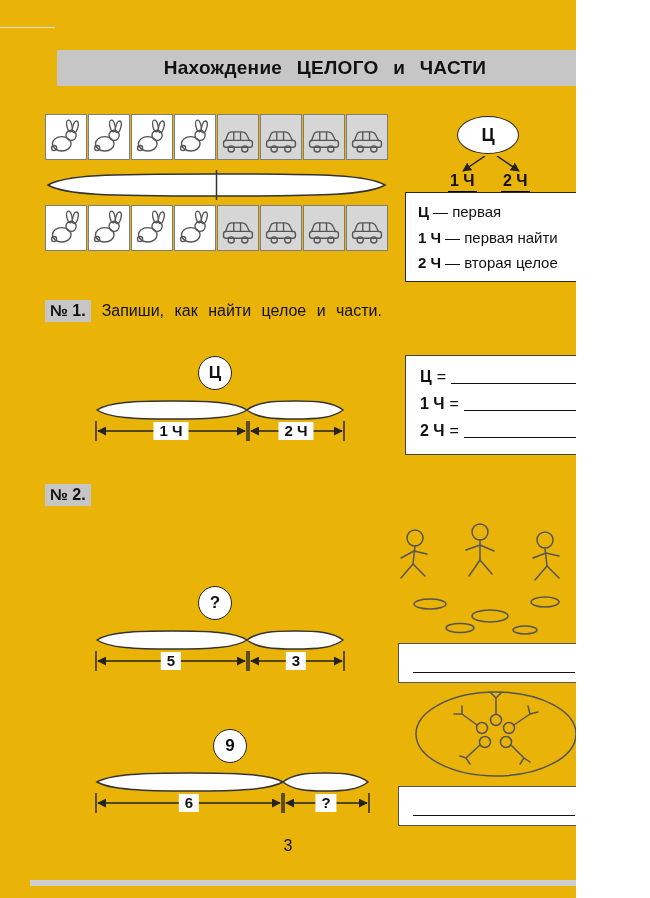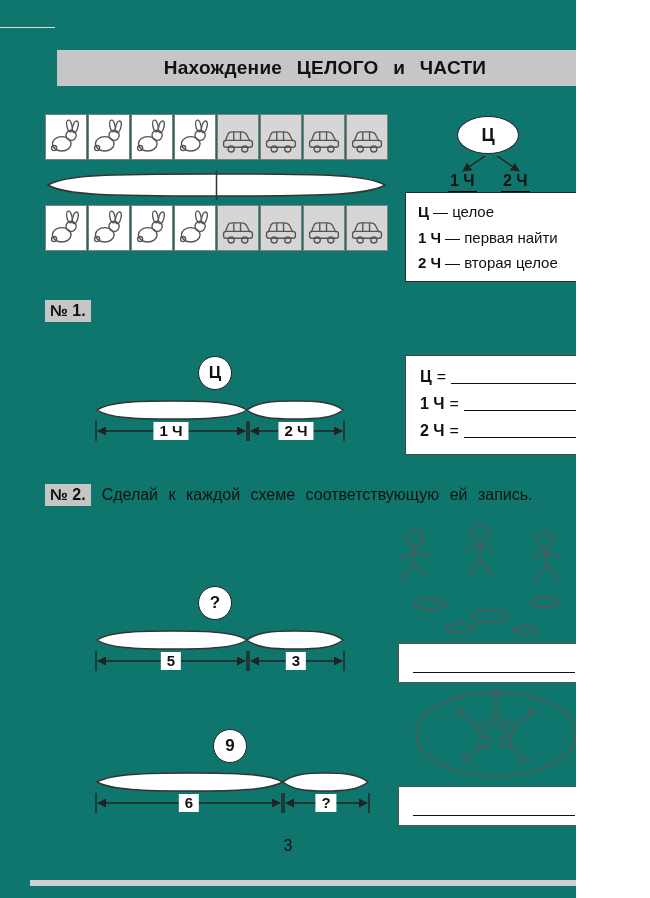--- a/index.html
+++ b/index.html
@@ -1,18 +1,18 @@
 <!DOCTYPE html>
 <html><head>
 <meta charset="utf-8">
 <style>
   * { margin:0; padding:0; box-sizing:border-box; }
   html,body { background:#ffffff; }
   body { font-family:"Liberation Sans", sans-serif; color:#111; }
-  .page { position:relative; width:576px; height:898px; background:#0f766e; overflow:hidden; }
+  .page { position:relative; width:576px; height:898px; background:#eab308; overflow:hidden; }
 
   .title-bar { position:absolute; left:57px; top:50px; width:536px; height:36px;
                background:#c6c6c6; display:flex; align-items:center; justify-content:center; }
   .title-text { font-weight:bold; font-size:19px; word-spacing:9px; letter-spacing:.3px; }
 
   .cards-row { position:absolute; display:flex; gap:1px; }
   .card { width:42px; height:46px; border:1px solid #7e7e7e; background:#fff;
           display:flex; align-items:center; justify-content:center; }
   .card.gray { background:#d6d6d6; }
   .card svg { width:34px; height:38px; }
@@ -198,34 +198,35 @@
   <svg class="abs-svg" style="left:445px; top:156px;" width="92" height="20" viewBox="0 0 92 20">
     <line x1="40" y1="0" x2="18" y2="15" stroke="#222" stroke-width="1.5" marker-end="url(#arrowhead)"></line>
     <line x1="52" y1="0" x2="74" y2="15" stroke="#222" stroke-width="1.5" marker-end="url(#arrowhead)"></line>
   </svg>
   <span class="part-ref" style="left:448px; top:172px;">1 Ч</span>
   <span class="part-ref" style="left:501px; top:172px;">2 Ч</span>
 
   <div class="box legend-box">
     <div class="legend-row">
       <span class="legend-term">Ц</span>
-      <span class="legend-def">— целое</span>
+      <span class="legend-def">— первая</span>
     </div>
     <div class="legend-row">
       <span class="legend-term">1 Ч</span>
       <span class="legend-def">— первая найти</span>
     </div>
     <div class="legend-row">
       <span class="legend-term">2 Ч</span>
       <span class="legend-def">— вторая целое</span>
     </div>
   </div>
 
   <div class="task-header" style="left:45px; top:300px;">
     <span class="task-num">№ 1.</span>
+    <span class="task-text">Запиши, как найти целое и части.</span>
   </div>
 
   <div class="scheme-circle" style="left:198px; top:356px;">
     <span>Ц</span>
   </div>
   <svg class="abs-svg" style="left:95px; top:398px;" width="250" height="24" viewBox="0 0 250 24">
     <path class="lens" d="M 2 12 C 14 4, 40 3, 77 3 C 114 3, 140 4, 152 12 C 140 20, 114 21, 77 21 C 40 21, 14 20, 2 12 Z"></path>
     <path class="lens" d="M 152 12 C 162 4, 178 3, 200 3 C 222 3, 238 4, 248 12 C 238 20, 222 21, 200 21 C 178 21, 162 20, 152 12 Z"></path>
   </svg>
   <svg class="abs-svg dim" style="left:95px; top:421px;" width="153" height="20" viewBox="0 0 153 20">
@@ -254,21 +255,20 @@
     </div>
     <div class="ans-row">
       <span class="ans-label">2 Ч</span>
       <span class="ans-eq">=</span>
       <span class="ans-line"></span>
     </div>
   </div>
 
   <div class="task-header" style="left:45px; top:484px;">
     <span class="task-num">№ 2.</span>
-    <span class="task-text">Сделай к каждой схеме соответствующую ей запись.</span>
   </div>
 
   <svg class="illustration" style="left:385px; top:520px;" width="205" height="118" viewBox="0 0 205 118">
     <circle cx="30" cy="18" r="8"></circle>
     <path d="M30 26 L28 44"></path>
     <path d="M29 31 L16 38 M29 31 L42 34"></path>
     <path d="M28 44 L16 58 M28 44 L40 56"></path>
     <circle cx="95" cy="12" r="8"></circle>
     <path d="M95 20 L95 40"></path>
     <path d="M95 25 L81 30 M95 25 L109 31"></path>

